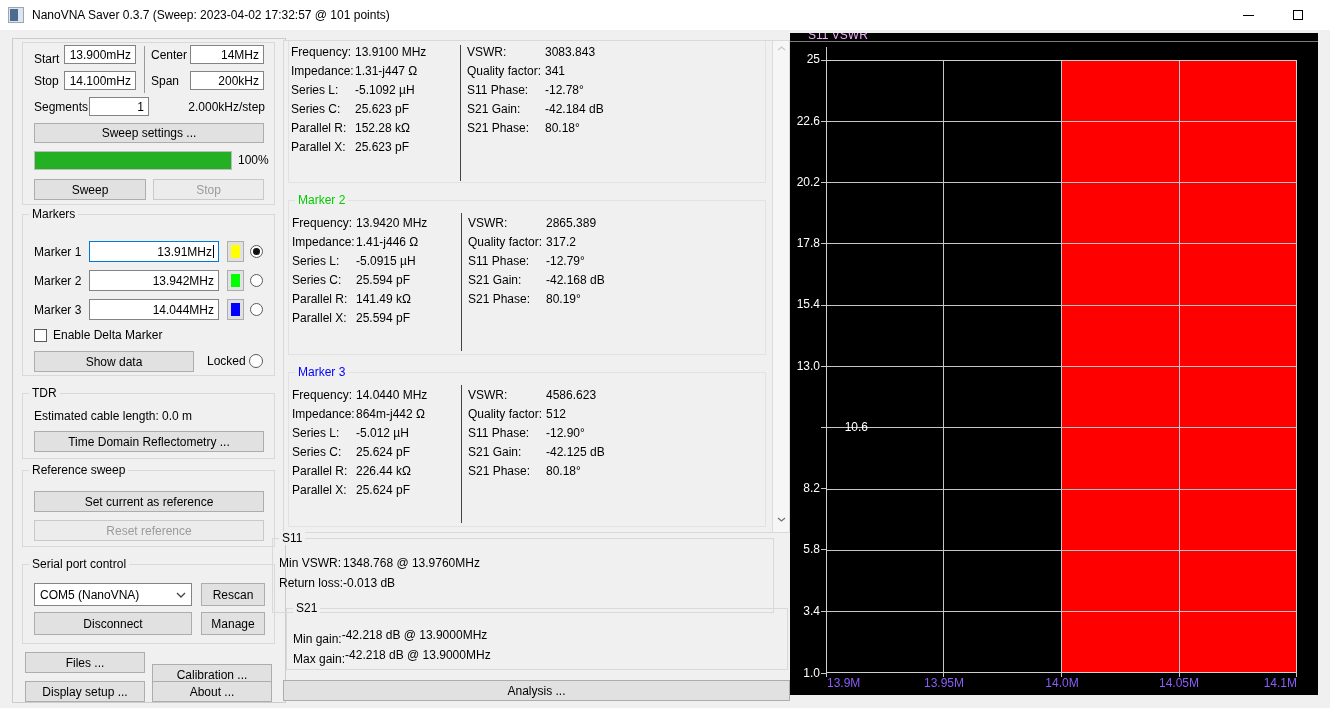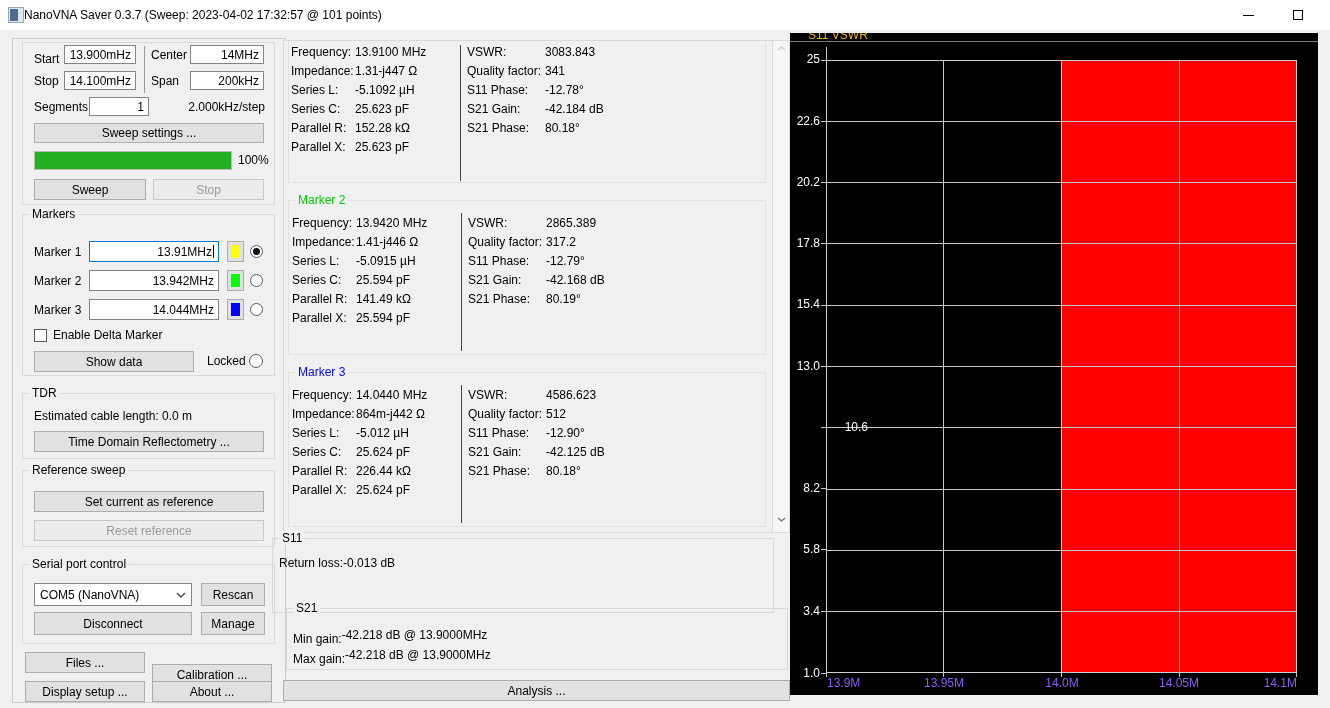--- a/index.html
+++ b/index.html
@@ -29,21 +29,21 @@
   .tick { position:absolute; background:#c8c8c8; }
   .titlebtn { position:absolute; width:30px; height:22px; display:flex; align-items:center; justify-content:center; }
 </style>
 </head>
 <body>
 
 <div class="abs" style="left:0;top:0;width:1330px;height:30px;background:#ffffff;">
   <div class="abs" style="left:8px;top:7px;width:16px;height:16px;border:1px solid #9aa7b5;background:#dce6f0;">
     <div class="abs" style="left:1px;top:1px;width:8px;height:12px;background:#4f6b8f;"></div>
   </div>
-  <div class="abs lbl" style="left:24px;top:8px;">NanoVNA Saver 0.3.7 (Sweep: 2023-04-02 17:32:57 @ 101 points)</div>
+  <div class="abs lbl" style="left:32px;top:8px;">NanoVNA Saver 0.3.7 (Sweep: 2023-04-02 17:32:57 @ 101 points)</div>
   <div class="titlebtn" style="left:1233px;top:4px;">
     <div style="width:11px;height:1px;background:#000;"></div>
   </div>
   <div class="titlebtn" style="left:1283px;top:4px;">
     <div style="width:10px;height:10px;border:1px solid #000;"></div>
   </div>
 </div>
 
 <div class="abs" style="left:12px;top:38px;width:274px;height:665px;border:1px solid #cccccc;"></div>
 
@@ -315,20 +315,24 @@
     <svg width="9" height="5" viewBox="0 0 9 5" style="position:absolute;left:4px;bottom:10px;">
         <polyline points="1,1 4.5,4 8,1" fill="none" stroke="#707070" stroke-width="1.2"></polyline>
       </svg>
   </div>
 </div>
 
 <div class="grp" style="left:272px;top:538px;width:502px;height:75px;">
   <div class="gt">S11</div>
   <div class="dcol" style="left:6px;top:14px;">
     <div class="drow" style="height:20px;">
+        <span class="w64">Min VSWR:</span>
+        <span>1348.768 @ 13.9760MHz</span>
+      </div>
+    <div class="drow" style="height:20px;">
         <span class="w64">Return loss:</span>
         <span>-0.013 dB</span>
       </div>
   </div>
 </div>
 
 <div class="grp" style="left:286px;top:608px;width:502px;height:62px;">
   <div class="gt">S21</div>
   <div class="dcol" style="left:6px;top:16px;">
     <div class="drow" style="height:20px;">
@@ -338,21 +342,21 @@
     <div class="drow" style="height:20px;">
         <span class="w42">Max gain:</span>
         <span>-42.218 dB @ 13.9000MHz</span>
       </div>
   </div>
 </div>
 
 <div class="btn" style="left:283px;top:680px;width:507px;height:21px;">Analysis ...</div>
 
 <div class="abs" style="left:790px;top:33px;width:528px;height:662px;background:#000;overflow:hidden;">
-  <div class="abs" style="left:18px;top:-5px;color:#eab308;font-size:12px;line-height:14px;">S11 VSWR</div>
+  <div class="abs" style="left:18px;top:-5px;color:#f0abfc;font-size:12px;line-height:14px;">S11 VSWR</div>
   <div class="abs" style="left:0;top:8px;width:528px;height:1px;background:#7a7a7a;"></div>
   <div class="tick" style="left:36px;top:14px;width:1px;height:13px;"></div>
 
   <div class="abs" style="left:36px;top:27px;width:471px;height:613px;">
     <svg width="471" height="613" viewBox="0 0 471 613" shape-rendering="crispEdges" style="display:block;">
       <rect x="235.5" y="0" width="235.5" height="613" fill="#ff0000"></rect>
       <g stroke="#c6c6c6" stroke-width="1">
         <line x1="117.5" y1="0" x2="117.5" y2="613"></line>
         <line x1="235.5" y1="0" x2="235.5" y2="613"></line>
         <line x1="353.5" y1="0" x2="353.5" y2="613"></line>

